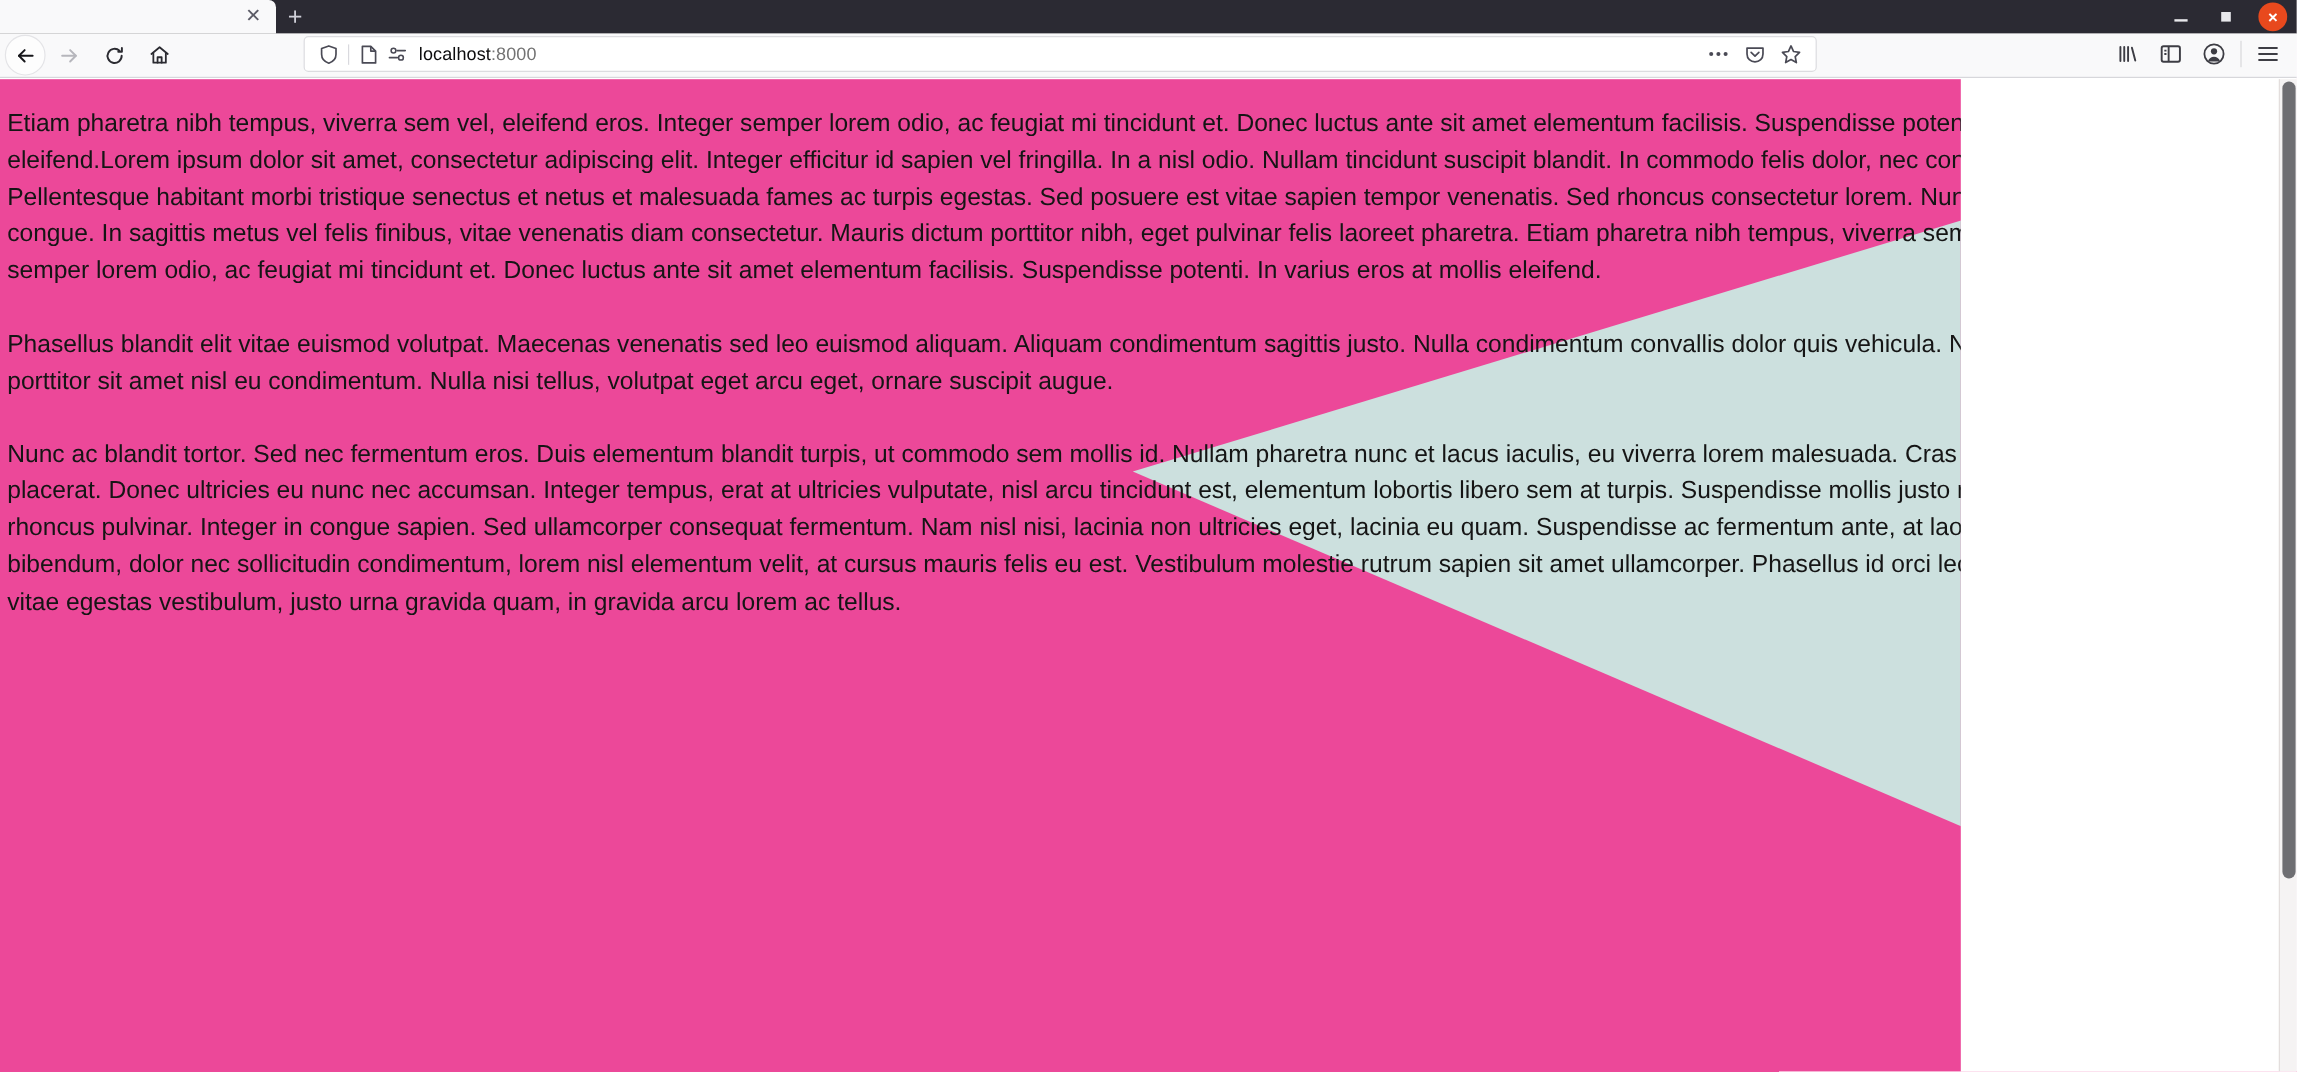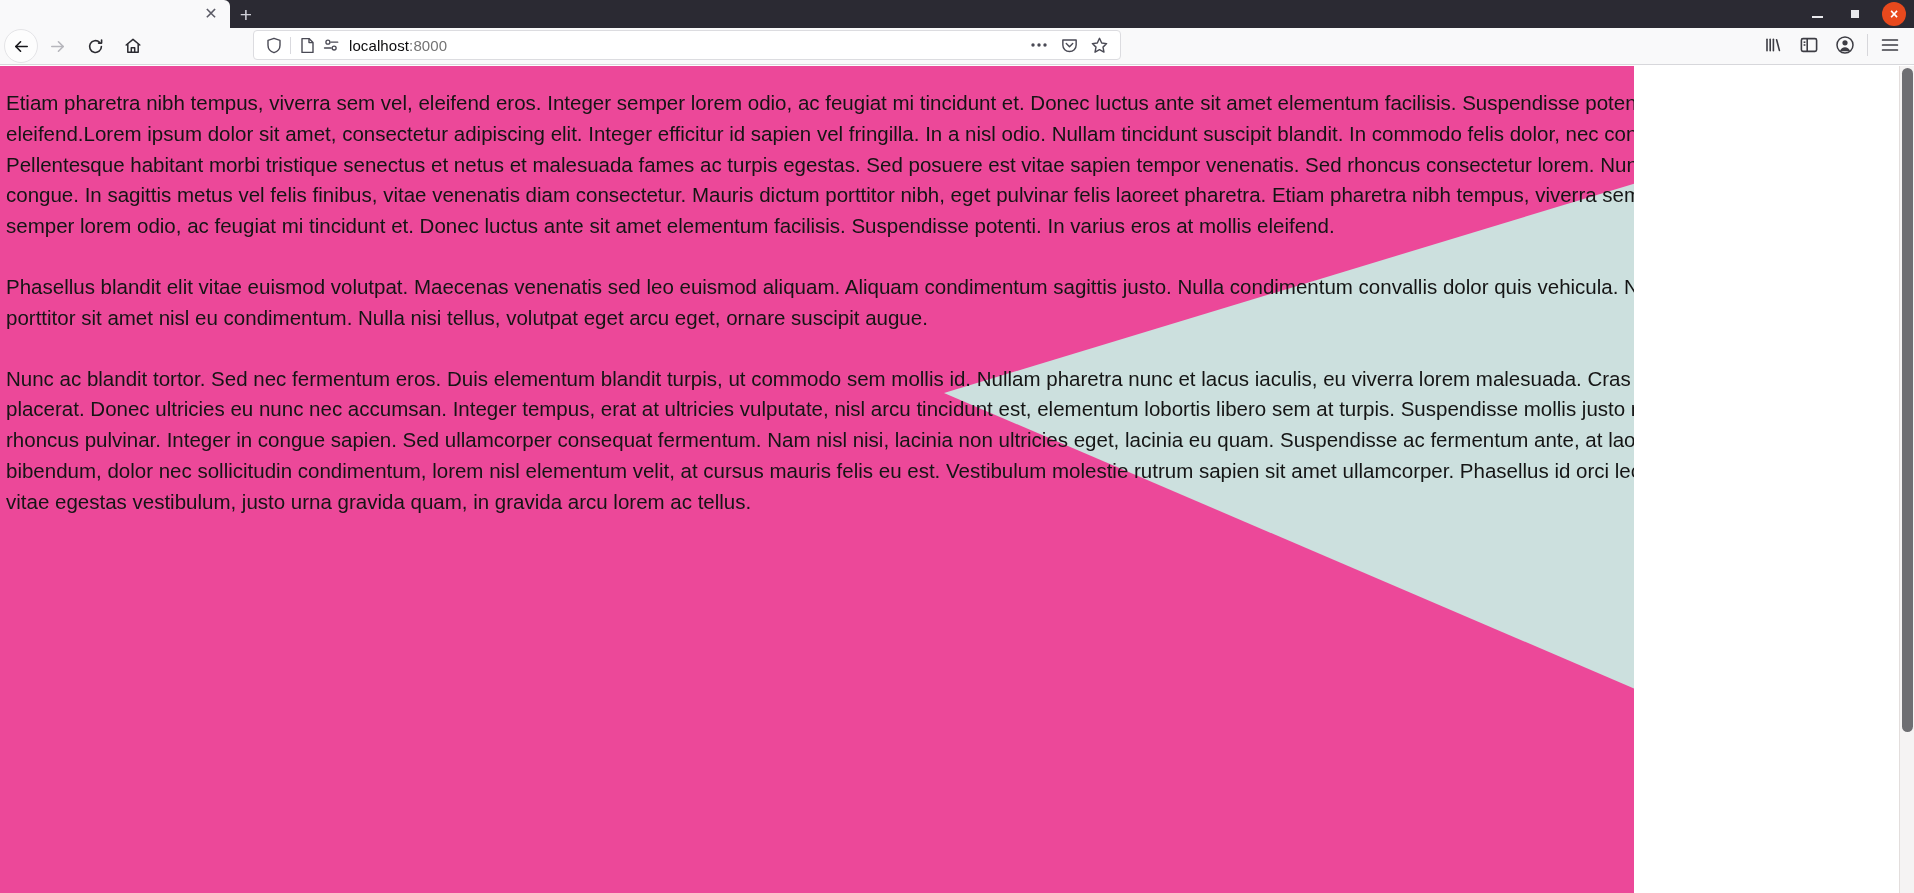--- a/index.html
+++ b/index.html
@@ -119,21 +119,21 @@
     border-radius: 50%;
     width: 34px;
     border: 1px solid #e4e4e7;
     background: #fdfdfd;
   }
 
   
   .urlbar {
     position: absolute;
     left: 253px; top: 30px;
-    width: 868px; height: 30px;
+    width: 1261px; height: 30px;
     background: #ffffff;
     border: 1px solid #dcdce0;
     border-radius: 4px;
     display: flex;
     align-items: center;
     padding: 0 6px 0 8px;
     cursor: text;
   }
   .url-ico {
     width: 24px; height: 24px;

